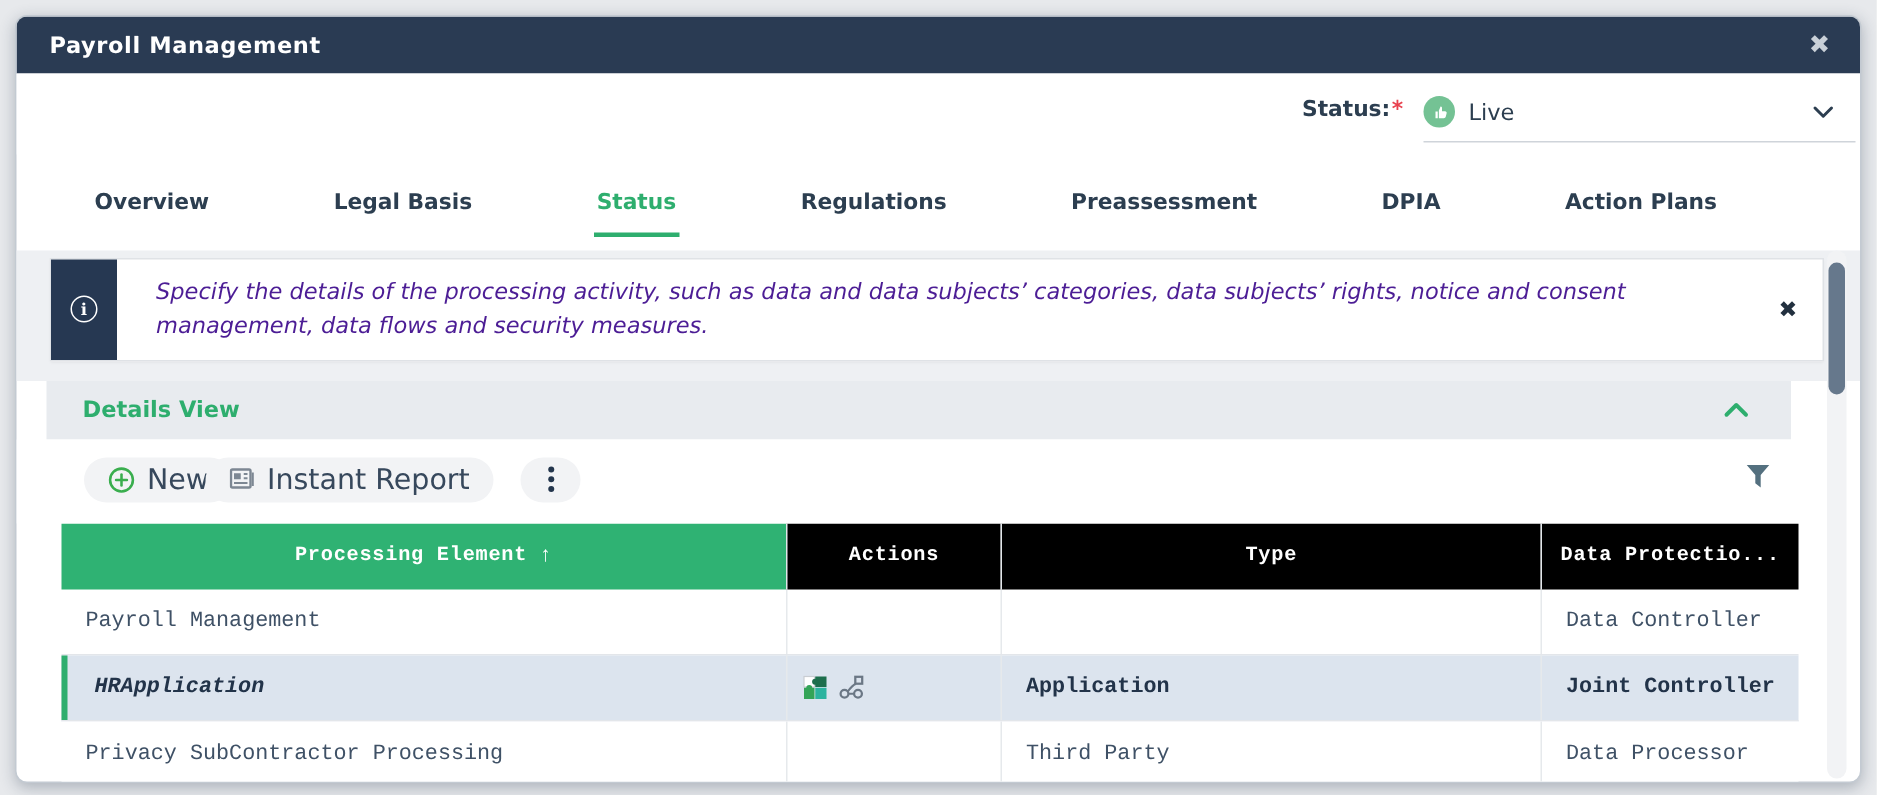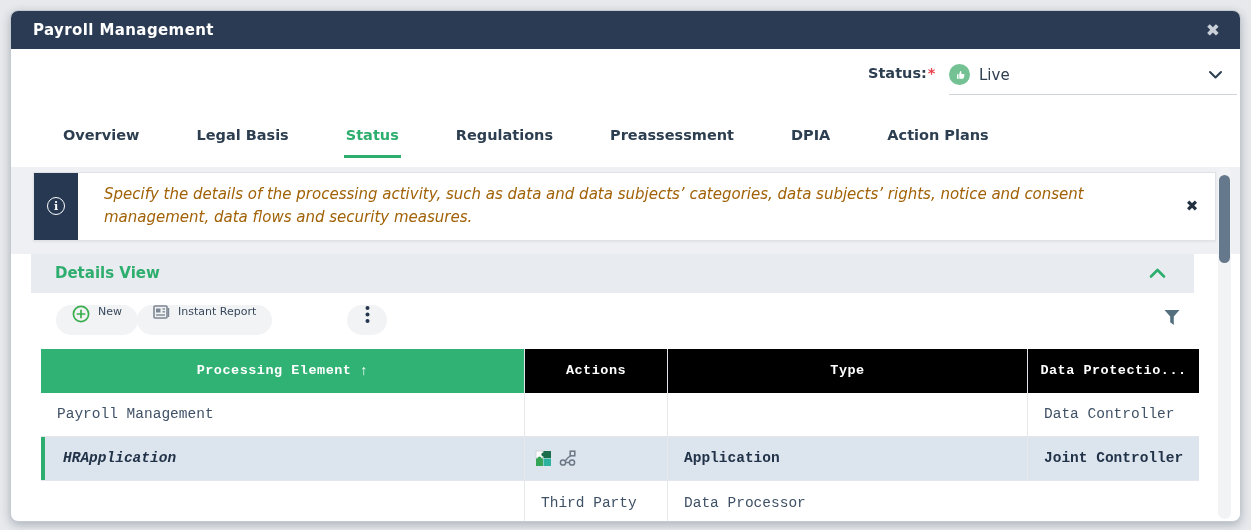--- a/index.html
+++ b/index.html
@@ -22,49 +22,49 @@
     font-weight:bold; color:#2c3e50; }
   .status-required { color:#e8414e; font-weight:bold; margin-left:1px; }
   .status-select { position:absolute; left:938px; top:6px; width:288px; height:40px;
     border-bottom:1px solid #cfd4da; display:flex; align-items:center; gap:9px; cursor:pointer; }
   .status-thumb-circle { width:21px; height:21px; border-radius:50%; background:#74c294;
     display:flex; align-items:center; justify-content:center; flex:0 0 auto; }
   .status-value { font-size:15px; color:#2c3e50; }
   .status-chevron { margin-left:auto; margin-right:14px; display:flex; }
 
   
-  .tabs { display:flex; gap:53px; padding:0 0 0 50px; height:64px; align-items:center; }
+  .tabs { display:flex; gap:79px; padding:0 0 0 50px; height:64px; align-items:center; }
   .tab { font-size:14.5px; font-weight:bold; color:#2c3e50; padding:14px 2px 12px 2px;
     border-bottom:3px solid transparent; cursor:pointer; white-space:nowrap; }
   .tab.active { color:#2eae6e; border-bottom-color:#2eae6e; }
 
   
   .banner-wrap { background:#eef0f3; padding:5px 24px 13px 22px; }
   .banner { background:#fff; border:1px solid #dfe2e6; display:flex; align-items:stretch;
     min-height:64px; box-shadow:0 1px 2px rgba(0,0,0,.06); }
   .banner-iconblock { width:44px; background:#263852; display:flex; align-items:center;
     justify-content:center; flex:0 0 auto; }
   .info-circle { width:18px; height:18px; border:1.6px solid #fff; border-radius:50%;
     color:#fff; font-size:11px; font-weight:bold; display:flex; align-items:center;
     justify-content:center; font-family:"DejaVu Serif",serif; }
-  .banner-text { flex:1; font-style:italic; font-size:15px; color:#a16207;
+  .banner-text { flex:1; font-style:italic; font-size:15px; color:#4c1d95;
     padding:10px 30px 10px 26px; line-height:1.55; display:flex; align-items:flex-end; }
   .banner-close { width:46px; display:flex; align-items:center; justify-content:center;
     color:#22303f; font-size:15px; font-weight:bold; cursor:pointer; }
 
   
   .details-bar { margin:0 46px 0 20px; height:39px; background:#e8ebef;
     display:flex; align-items:center; padding:0 28px 0 24px; }
   .details-title { color:#2eae6e; font-size:15px; font-weight:bold; }
   .details-collapse { margin-left:auto; cursor:pointer; display:flex; }
 
   
   .toolbar { position:relative; height:56px; background:#fff; }
   .pill { position:absolute; top:12px; height:30px; background:#f2f3f5; border-radius:16px;
-    display:flex; gap:8px; padding:0 16px; font-size:11px;
+    display:flex; align-items:center; gap:8px; padding:0 16px; font-size:19px;
     color:#37485c; cursor:pointer; }
   .pill-new { left:45px; }
   .pill-report { left:126px; }
   .pill-kebab { left:336px; width:40px; justify-content:center; padding:0; }
   .filter-btn { position:absolute; right:58px; top:15px; cursor:pointer; }
 
   
   .table { margin:0 41px 0 30px;font-family:Liberation Mono, monospace; }
   .thead { display:grid; grid-template-columns:483px 143px 360px 1fr; height:44px; }
   .th { display:flex; align-items:center; justify-content:center; color:#fff;
@@ -223,20 +223,21 @@
             <rect x="11.2" y="1.2" width="4.6" height="4.6" fill="none" stroke="#6b7785" stroke-width="1.5"></rect>
             <path d="M6.2 11 Q9 7 11.6 5.8" fill="none" stroke="#6b7785" stroke-width="1.4"></path>
             <line x1="6.6" y1="12.5" x2="10.4" y2="12.5" stroke="#6b7785" stroke-width="1.4"></line>
           </svg>
       </div>
       <div class="td">Application</div>
       <div class="td">Joint Controller</div>
     </div>
 
     <div class="trow">
+      <div class="td name">Privacy SubContractor Processing</div>
       <div class="td actions"></div>
       <div class="td">Third Party</div>
       <div class="td">Data Processor</div>
     </div>
   </div>
 
   <div class="vscroll-track">
     <div class="vscroll-thumb"></div>
   </div>
 

